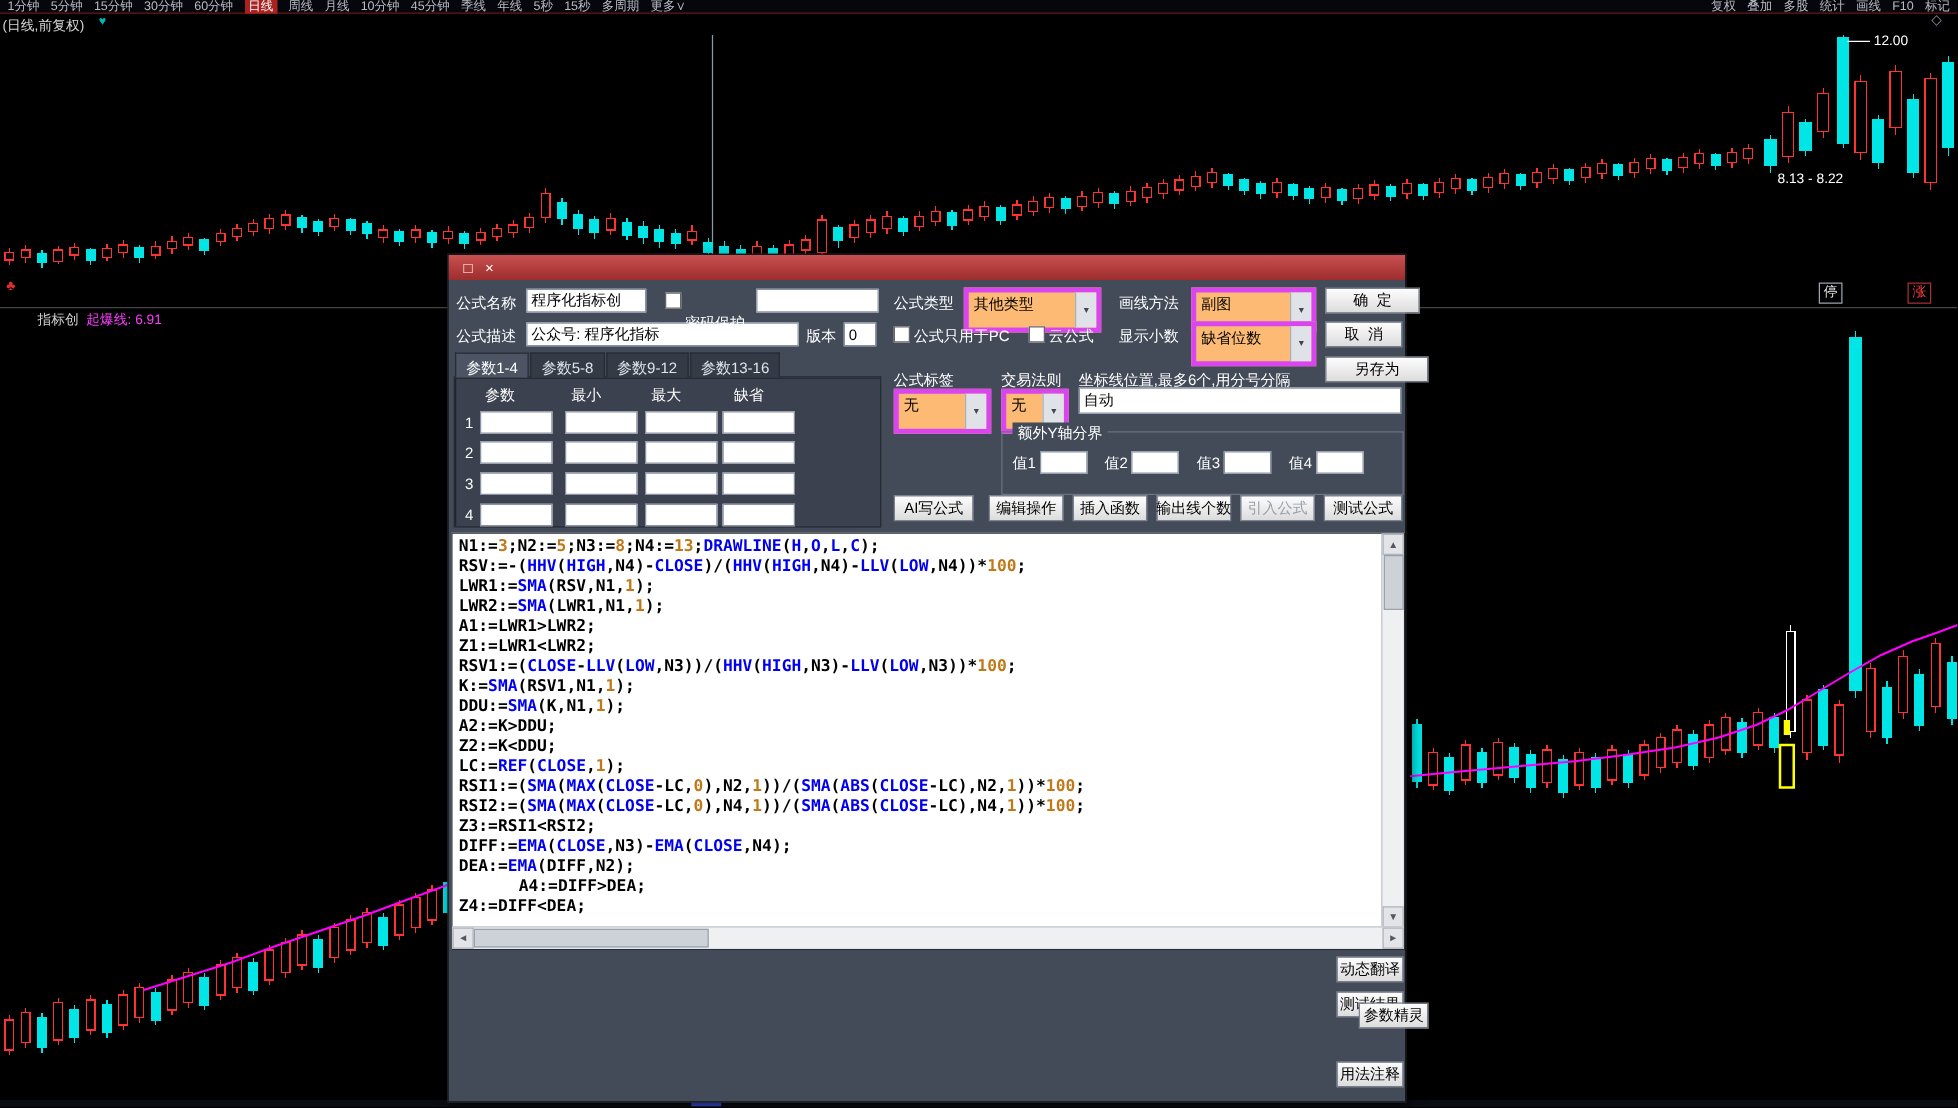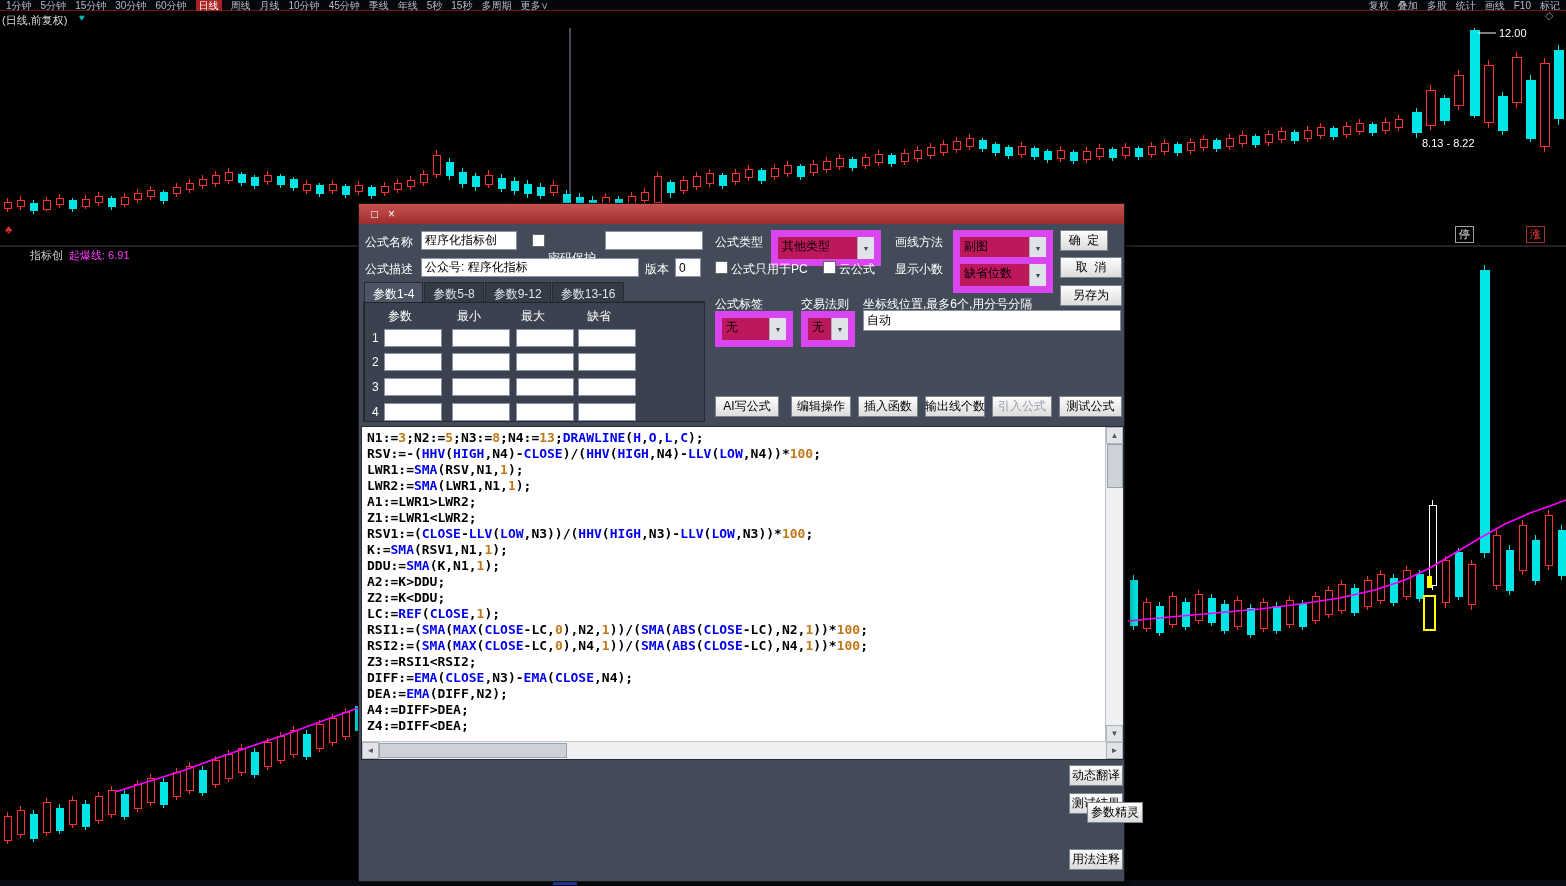--- a/index.html
+++ b/index.html
@@ -37,21 +37,21 @@
     z-index:10;border:1px solid #15161a;box-shadow:3px 4px 10px rgba(0,0,0,.65);box-sizing:border-box;}
   #titlebar{position:absolute;top:0;left:0;right:0;height:20px;
     background:linear-gradient(#c85050,#9e2d2d);display:flex;align-items:center;
     padding:0 7px;color:#fff;font-size:12px;}
   #titlebar .title{flex:1;}
   .tb-btn{width:17px;text-align:center;font-size:12px;cursor:pointer;color:#fff;}
 
   .dlbl{position:absolute;color:#fff;font-size:12px;white-space:nowrap;z-index:1;}
   .din{position:absolute;height:19px;border:1px solid #8892a2;background:#fff;color:#000;
     font-size:12px;padding:0 3px;box-sizing:border-box;font-family:"Liberation Sans",sans-serif;}
-  .select{position:absolute;height:36px;background:#be185d;border:7px solid #d946ef;box-sizing:border-box;
+  .select{position:absolute;height:36px;background:#fdba74;border:4px solid #d946ef;box-sizing:border-box;
     display:flex;align-items:stretch;font-size:12px;color:#000;cursor:default;}
   .sel-text{flex:1;padding-left:4px;line-height:18px;white-space:nowrap;overflow:hidden;}
   .sel-arrow{width:16px;background:#dfe3e8;border-left:1px solid #aab0ba;display:flex;
     align-items:center;justify-content:center;font-size:7px;color:#445;}
   .cb{position:absolute;width:11px;height:11px;background:#fff;border:1px solid #666;cursor:pointer;}
   .btn{position:absolute;height:21px;background:linear-gradient(#fdfdfd,#dcdcdc);border:1px solid #7c828e;
     box-sizing:border-box;display:flex;align-items:center;justify-content:center;font-size:12px;
     color:#000;cursor:pointer;white-space:pre;}
   .btn.disabled{color:#98a0ac;}
 
@@ -862,37 +862,37 @@
     <div class="dlbl" style="left:356px;top:30px">公式类型</div>
     <div class="select" style="left:412px;top:26px;width:110px">
       <span class="sel-text">其他类型</span>
         <span class="sel-arrow">▼</span>
     </div>
     <div class="dlbl" style="left:536px;top:30px">画线方法</div>
     <div class="select" style="left:594px;top:26px;width:100px">
       <span class="sel-text">副图</span>
         <span class="sel-arrow">▼</span>
     </div>
-    <div class="btn" style="left:701px;top:26px;width:48px">确  定</div>
+    <div class="btn" style="left:701px;top:26px;width:76px">确  定</div>
 
     <div class="dlbl" style="left:6px;top:57px">公式描述</div>
     <input class="din" style="left: 62px; top: 54px; width: 218px;" value="公众号: 程序化指标">
     <div class="dlbl" style="left:286px;top:57px">版本</div>
     <input class="din" style="left: 316px; top: 54px; width: 26px;" value="0">
     <span class="cb" style="left:356px;top:57px"></span>
     <div class="dlbl" style="left:372px;top:57px">公式只用于PC</div>
     <span class="cb" style="left:464px;top:57px"></span>
     <div class="dlbl" style="left:480px;top:57px">云公式</div>
     <div class="dlbl" style="left:536px;top:57px">显示小数</div>
     <div class="select" style="left:594px;top:53px;width:100px">
       <span class="sel-text">缺省位数</span>
         <span class="sel-arrow">▼</span>
     </div>
     <div class="btn" style="left:701px;top:53px;width:62px">取  消</div>
-    <div class="btn" style="left:701px;top:81px;width:62px">另存为</div>
+    <div class="btn" style="left:701px;top:81px;width:83px">另存为</div>
 
     <div id="tabs">
         <div class="tab active">参数1-4</div>
         <div class="tab">参数5-8</div>
         <div class="tab">参数9-12</div>
         <div class="tab">参数13-16</div>
       </div>
     <div id="param-panel">
         <div class="ph" style="left: 24px;">参数</div>
         <div class="ph" style="left: 93px;">最小</div>
@@ -926,41 +926,62 @@
         <span class="sel-arrow">▼</span>
     </div>
     <div class="dlbl" style="left:442px;top:92px">交易法则</div>
     <div class="select" style="left:442px;top:107px;width:54px">
       <span class="sel-text">无</span>
         <span class="sel-arrow">▼</span>
     </div>
     <div class="dlbl" style="left:504px;top:92px">坐标线位置,最多6个,用分号分隔</div>
     <input class="din" style="left: 504px; top: 106px; width: 258px; height: 21px;" value="自动">
 
+    <div id="yaxis-group">
+      <div id="yaxis-title">额外Y轴分界</div>
+      <div id="yaxis-items">
+          <div class="yitem">
+            <span>值1</span>
+            <input class="yin" style="">
+          </div>
+          <div class="yitem">
+            <span>值2</span>
+            <input class="yin" style="">
+          </div>
+          <div class="yitem">
+            <span>值3</span>
+            <input class="yin" style="">
+          </div>
+          <div class="yitem">
+            <span>值4</span>
+            <input class="yin" style="">
+          </div>
+        </div>
+    </div>
 
     <div id="code-wrap">
       <div id="code-lines">
           <div class="cline"><span style="color: rgb(0, 0, 0);">N1</span><span>:=</span><span style="color: rgb(192, 120, 24);">3</span><span>;</span><span style="color: rgb(0, 0, 0);">N2</span><span>:=</span><span style="color: rgb(192, 120, 24);">5</span><span>;</span><span style="color: rgb(0, 0, 0);">N3</span><span>:=</span><span style="color: rgb(192, 120, 24);">8</span><span>;</span><span style="color: rgb(0, 0, 0);">N4</span><span>:=</span><span style="color: rgb(192, 120, 24);">13</span><span>;</span><span style="color: rgb(0, 0, 238);">DRAWLINE</span><span>(</span><span style="color: rgb(0, 0, 238);">H</span><span>,</span><span style="color: rgb(0, 0, 238);">O</span><span>,</span><span style="color: rgb(0, 0, 238);">L</span><span>,</span><span style="color: rgb(0, 0, 238);">C</span><span>);</span></div>
           <div class="cline"><span style="color: rgb(0, 0, 0);">RSV</span><span>:=-(</span><span style="color: rgb(0, 0, 238);">HHV</span><span>(</span><span style="color: rgb(0, 0, 238);">HIGH</span><span>,</span><span style="color: rgb(0, 0, 0);">N4</span><span>)-</span><span style="color: rgb(0, 0, 238);">CLOSE</span><span>)/(</span><span style="color: rgb(0, 0, 238);">HHV</span><span>(</span><span style="color: rgb(0, 0, 238);">HIGH</span><span>,</span><span style="color: rgb(0, 0, 0);">N4</span><span>)-</span><span style="color: rgb(0, 0, 238);">LLV</span><span>(</span><span style="color: rgb(0, 0, 238);">LOW</span><span>,</span><span style="color: rgb(0, 0, 0);">N4</span><span>))*</span><span style="color: rgb(192, 120, 24);">100</span><span>;</span></div>
           <div class="cline"><span style="color: rgb(0, 0, 0);">LWR1</span><span>:=</span><span style="color: rgb(0, 0, 238);">SMA</span><span>(</span><span style="color: rgb(0, 0, 0);">RSV</span><span>,</span><span style="color: rgb(0, 0, 0);">N1</span><span>,</span><span style="color: rgb(192, 120, 24);">1</span><span>);</span></div>
           <div class="cline"><span style="color: rgb(0, 0, 0);">LWR2</span><span>:=</span><span style="color: rgb(0, 0, 238);">SMA</span><span>(</span><span style="color: rgb(0, 0, 0);">LWR1</span><span>,</span><span style="color: rgb(0, 0, 0);">N1</span><span>,</span><span style="color: rgb(192, 120, 24);">1</span><span>);</span></div>
           <div class="cline"><span style="color: rgb(0, 0, 0);">A1</span><span>:=</span><span style="color: rgb(0, 0, 0);">LWR1</span><span>&gt;</span><span style="color: rgb(0, 0, 0);">LWR2</span><span>;</span></div>
           <div class="cline"><span style="color: rgb(0, 0, 0);">Z1</span><span>:=</span><span style="color: rgb(0, 0, 0);">LWR1</span><span>&lt;</span><span style="color: rgb(0, 0, 0);">LWR2</span><span>;</span></div>
           <div class="cline"><span style="color: rgb(0, 0, 0);">RSV1</span><span>:=(</span><span style="color: rgb(0, 0, 238);">CLOSE</span><span>-</span><span style="color: rgb(0, 0, 238);">LLV</span><span>(</span><span style="color: rgb(0, 0, 238);">LOW</span><span>,</span><span style="color: rgb(0, 0, 0);">N3</span><span>))/(</span><span style="color: rgb(0, 0, 238);">HHV</span><span>(</span><span style="color: rgb(0, 0, 238);">HIGH</span><span>,</span><span style="color: rgb(0, 0, 0);">N3</span><span>)-</span><span style="color: rgb(0, 0, 238);">LLV</span><span>(</span><span style="color: rgb(0, 0, 238);">LOW</span><span>,</span><span style="color: rgb(0, 0, 0);">N3</span><span>))*</span><span style="color: rgb(192, 120, 24);">100</span><span>;</span></div>
           <div class="cline"><span style="color: rgb(0, 0, 0);">K</span><span>:=</span><span style="color: rgb(0, 0, 238);">SMA</span><span>(</span><span style="color: rgb(0, 0, 0);">RSV1</span><span>,</span><span style="color: rgb(0, 0, 0);">N1</span><span>,</span><span style="color: rgb(192, 120, 24);">1</span><span>);</span></div>
           <div class="cline"><span style="color: rgb(0, 0, 0);">DDU</span><span>:=</span><span style="color: rgb(0, 0, 238);">SMA</span><span>(</span><span style="color: rgb(0, 0, 0);">K</span><span>,</span><span style="color: rgb(0, 0, 0);">N1</span><span>,</span><span style="color: rgb(192, 120, 24);">1</span><span>);</span></div>
           <div class="cline"><span style="color: rgb(0, 0, 0);">A2</span><span>:=</span><span style="color: rgb(0, 0, 0);">K</span><span>&gt;</span><span style="color: rgb(0, 0, 0);">DDU</span><span>;</span></div>
           <div class="cline"><span style="color: rgb(0, 0, 0);">Z2</span><span>:=</span><span style="color: rgb(0, 0, 0);">K</span><span>&lt;</span><span style="color: rgb(0, 0, 0);">DDU</span><span>;</span></div>
           <div class="cline"><span style="color: rgb(0, 0, 0);">LC</span><span>:=</span><span style="color: rgb(0, 0, 238);">REF</span><span>(</span><span style="color: rgb(0, 0, 238);">CLOSE</span><span>,</span><span style="color: rgb(192, 120, 24);">1</span><span>);</span></div>
           <div class="cline"><span style="color: rgb(0, 0, 0);">RSI1</span><span>:=(</span><span style="color: rgb(0, 0, 238);">SMA</span><span>(</span><span style="color: rgb(0, 0, 238);">MAX</span><span>(</span><span style="color: rgb(0, 0, 238);">CLOSE</span><span>-</span><span style="color: rgb(0, 0, 0);">LC</span><span>,</span><span style="color: rgb(192, 120, 24);">0</span><span>),</span><span style="color: rgb(0, 0, 0);">N2</span><span>,</span><span style="color: rgb(192, 120, 24);">1</span><span>))/(</span><span style="color: rgb(0, 0, 238);">SMA</span><span>(</span><span style="color: rgb(0, 0, 238);">ABS</span><span>(</span><span style="color: rgb(0, 0, 238);">CLOSE</span><span>-</span><span style="color: rgb(0, 0, 0);">LC</span><span>),</span><span style="color: rgb(0, 0, 0);">N2</span><span>,</span><span style="color: rgb(192, 120, 24);">1</span><span>))*</span><span style="color: rgb(192, 120, 24);">100</span><span>;</span></div>
           <div class="cline"><span style="color: rgb(0, 0, 0);">RSI2</span><span>:=(</span><span style="color: rgb(0, 0, 238);">SMA</span><span>(</span><span style="color: rgb(0, 0, 238);">MAX</span><span>(</span><span style="color: rgb(0, 0, 238);">CLOSE</span><span>-</span><span style="color: rgb(0, 0, 0);">LC</span><span>,</span><span style="color: rgb(192, 120, 24);">0</span><span>),</span><span style="color: rgb(0, 0, 0);">N4</span><span>,</span><span style="color: rgb(192, 120, 24);">1</span><span>))/(</span><span style="color: rgb(0, 0, 238);">SMA</span><span>(</span><span style="color: rgb(0, 0, 238);">ABS</span><span>(</span><span style="color: rgb(0, 0, 238);">CLOSE</span><span>-</span><span style="color: rgb(0, 0, 0);">LC</span><span>),</span><span style="color: rgb(0, 0, 0);">N4</span><span>,</span><span style="color: rgb(192, 120, 24);">1</span><span>))*</span><span style="color: rgb(192, 120, 24);">100</span><span>;</span></div>
           <div class="cline"><span style="color: rgb(0, 0, 0);">Z3</span><span>:=</span><span style="color: rgb(0, 0, 0);">RSI1</span><span>&lt;</span><span style="color: rgb(0, 0, 0);">RSI2</span><span>;</span></div>
           <div class="cline"><span style="color: rgb(0, 0, 0);">DIFF</span><span>:=</span><span style="color: rgb(0, 0, 238);">EMA</span><span>(</span><span style="color: rgb(0, 0, 238);">CLOSE</span><span>,</span><span style="color: rgb(0, 0, 0);">N3</span><span>)-</span><span style="color: rgb(0, 0, 238);">EMA</span><span>(</span><span style="color: rgb(0, 0, 238);">CLOSE</span><span>,</span><span style="color: rgb(0, 0, 0);">N4</span><span>);</span></div>
           <div class="cline"><span style="color: rgb(0, 0, 0);">DEA</span><span>:=</span><span style="color: rgb(0, 0, 238);">EMA</span><span>(</span><span style="color: rgb(0, 0, 0);">DIFF</span><span>,</span><span style="color: rgb(0, 0, 0);">N2</span><span>);</span></div>
-          <div class="cline"><span style="color: rgb(0, 0, 0);">A4</span><span>:=</span><span style="color: rgb(0, 0, 0);">DIFF</span><span>&gt;</span><span style="color: rgb(0, 0, 0);">DEA</span><span>;</span></div>
+          <div class="cline"><span style="color: rgb(0, 0, 0); margin-left: 48px;">A4</span><span>:=</span><span style="color: rgb(0, 0, 0);">DIFF</span><span>&gt;</span><span style="color: rgb(0, 0, 0);">DEA</span><span>;</span></div>
           <div class="cline"><span style="color: rgb(0, 0, 0);">Z4</span><span>:=</span><span style="color: rgb(0, 0, 0);">DIFF</span><span>&lt;</span><span style="color: rgb(0, 0, 0);">DEA</span><span>;</span></div>
         </div>
       <div id="vscroll">
         <div class="sarrow" style="top:0;left:0">▲</div>
         <div id="vthumb"></div>
         <div class="sarrow" style="bottom:0;left:0">▼</div>
       </div>
       <div id="hscroll">
         <div class="sarrow" style="top:0;left:0">◄</div>
         <div id="hthumb"></div>

